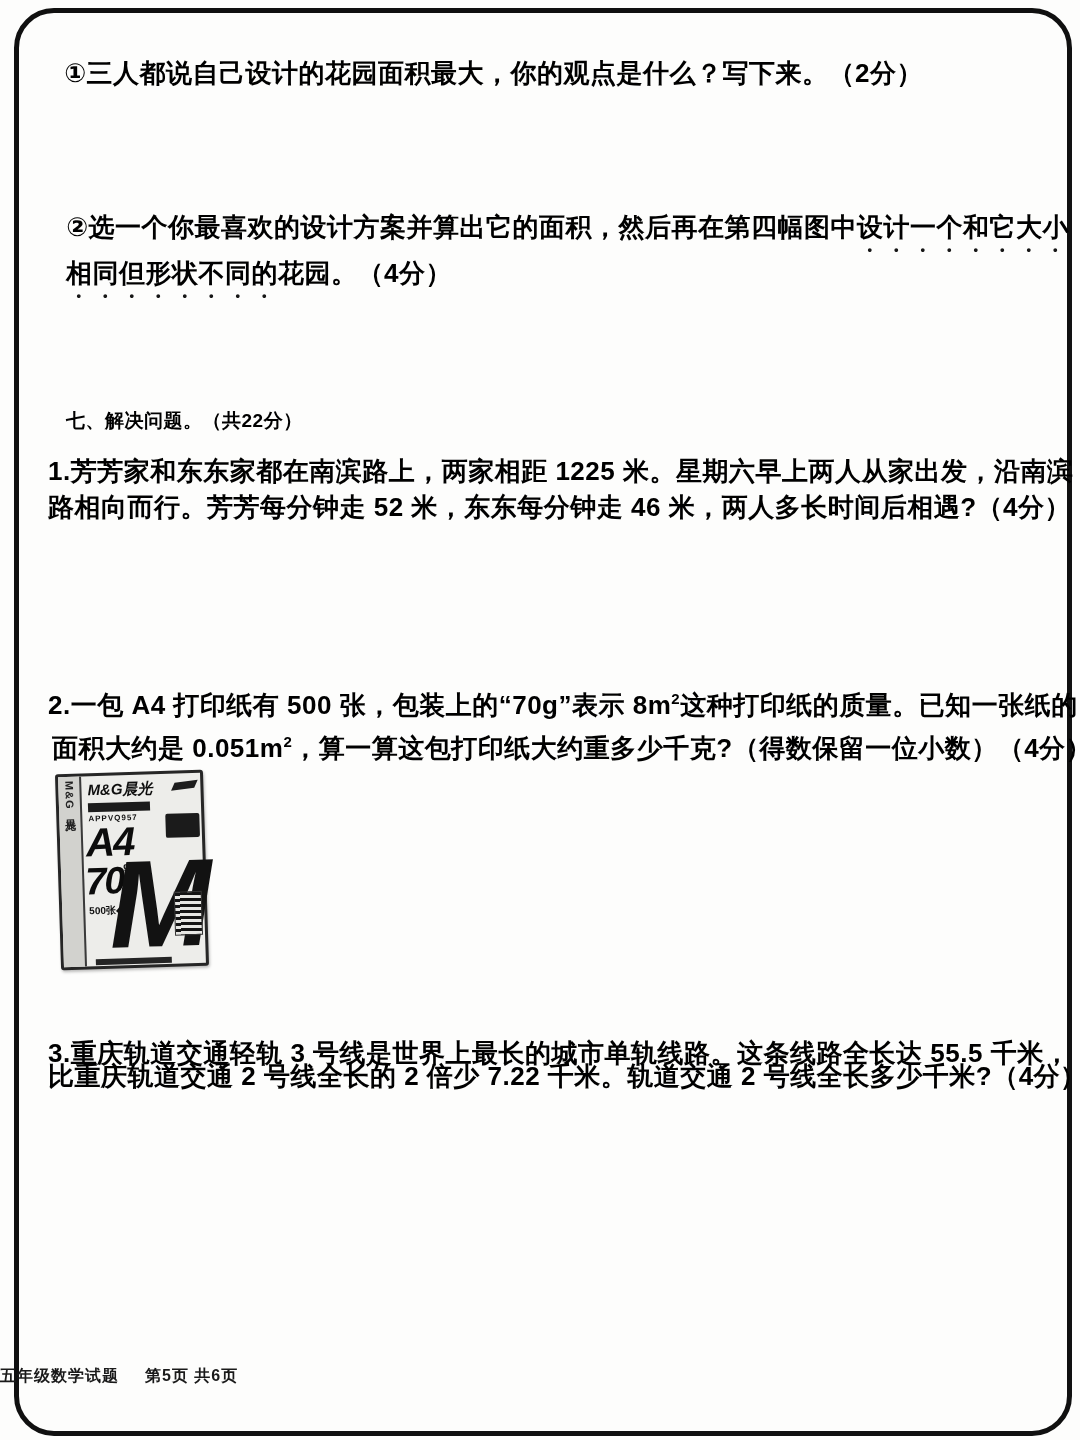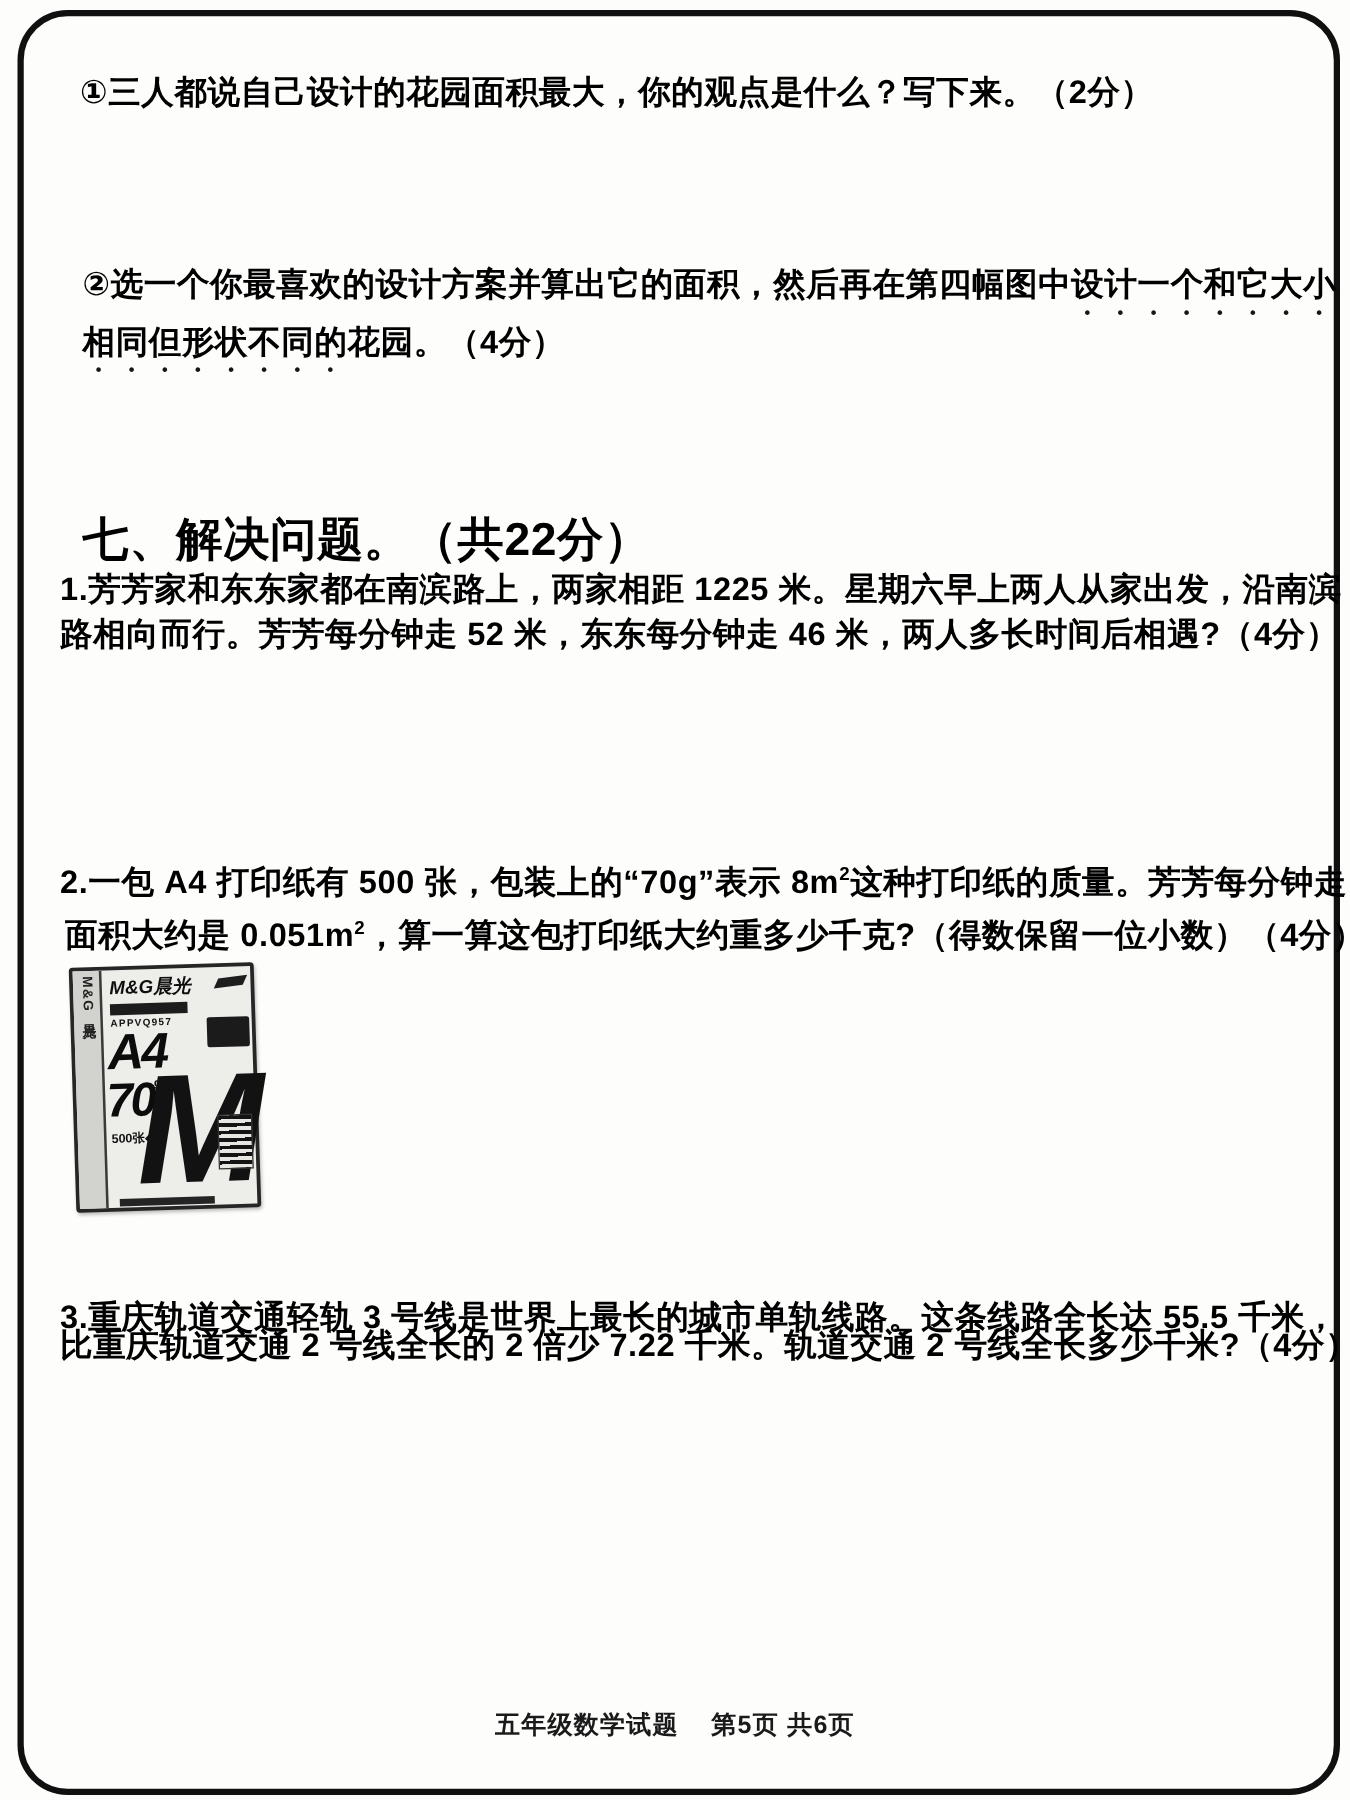--- a/index.html
+++ b/index.html
@@ -12,32 +12,32 @@
   .frame{
     position:absolute;left:14px;top:8px;width:1048px;height:1418px;
     border:5px solid #101010;border-radius:40px;
     background:transparent;
   }
   .line{
     position:absolute;white-space:nowrap;
     font-weight:700;font-size:26px;color:#000000;
     letter-spacing:0.5px;line-height:1.2;
   }
-  .section-title{font-size:37px;}
+  .section-title{font-size:19px;}
   .emph{
     -webkit-text-emphasis:filled dot #161616;
     -webkit-text-emphasis-position:under;
     text-emphasis:filled dot #161616;
     text-emphasis-position:under right;
     margin-top:26px;
   }
   sup{font-size:15px;font-weight:700;}
   .footer{
-    position:absolute;left:0;right:0;top:1366px;text-align:center;
-    font-weight:700;font-size:20px;color:#1a1a1a;letter-spacing:1px;
+    position:absolute;left:0;right:0;top:1366px;text-align:left;
+    font-weight:700;font-size:16px;color:#1a1a1a;letter-spacing:1px;
   }
   .footer .gap{display:inline-block;width:26px;}
 
   
   .package{
     position:absolute;left:58px;top:772px;width:142px;height:190px;
     transform:rotate(-1.8deg);
     background:#ededea;
     border:3px solid #262626;border-radius:3px;
     box-shadow:1px 2px 3px rgba(0,0,0,.25);
@@ -95,21 +95,21 @@
 <div class="line" style="left:64px;top:58px;">①三人都说自己设计的花园面积最大，你的观点是什么？写下来。（2分）</div>
 
 <div class="line" style="left:66px;top:212px;"><span>②选一个你最喜欢的设计方案并算出它的面积，然后再在第四幅图中</span><span class="emph">设计一个和它大小</span></div>
 <div class="line" style="left:66px;top:258px;"><span class="emph">相同但形状不同的</span><span>花园。（4分）</span></div>
 
 <div class="line section-title" style="left:66px;top:410px;">七、解决问题。（共22分）</div>
 
 <div class="line" style="left:48px;top:456px;">1.芳芳家和东东家都在南滨路上，两家相距 1225 米。星期六早上两人从家出发，沿南滨</div>
 <div class="line" style="left:48px;top:492px;">路相向而行。芳芳每分钟走 52 米，东东每分钟走 46 米，两人多长时间后相遇?（4分）</div>
 
-<div class="line" style="left:48px;top:690px;"><span>2.一包 A4 打印纸有 500 张，包装上的“70g”表示 8m</span><sup>2</sup><span>这种打印纸的质量。芳芳每分钟走</span></div>
+<div class="line" style="left:48px;top:690px;"><span>2.一包 A4 打印纸有 500 张，包装上的“70g”表示 8m</span><sup>2</sup><span>这种打印纸的质量。已知一张纸的</span></div>
 <div class="line" style="left:52px;top:733px;"><span>面积大约是 0.051m</span><sup>2</sup><span>，算一算这包打印纸大约重多少千克?（得数保留一位小数）（4分）</span></div>
 
 <div class="package">
   <div class="spine">
     <span class="spine-text">M&amp;G晨光</span>
   </div>
   <div class="pkg-main">
     <div class="pkg-logo">M&amp;G晨光</div>
     <div class="pkg-swoosh"></div>
     <div class="pkg-bar"></div>

